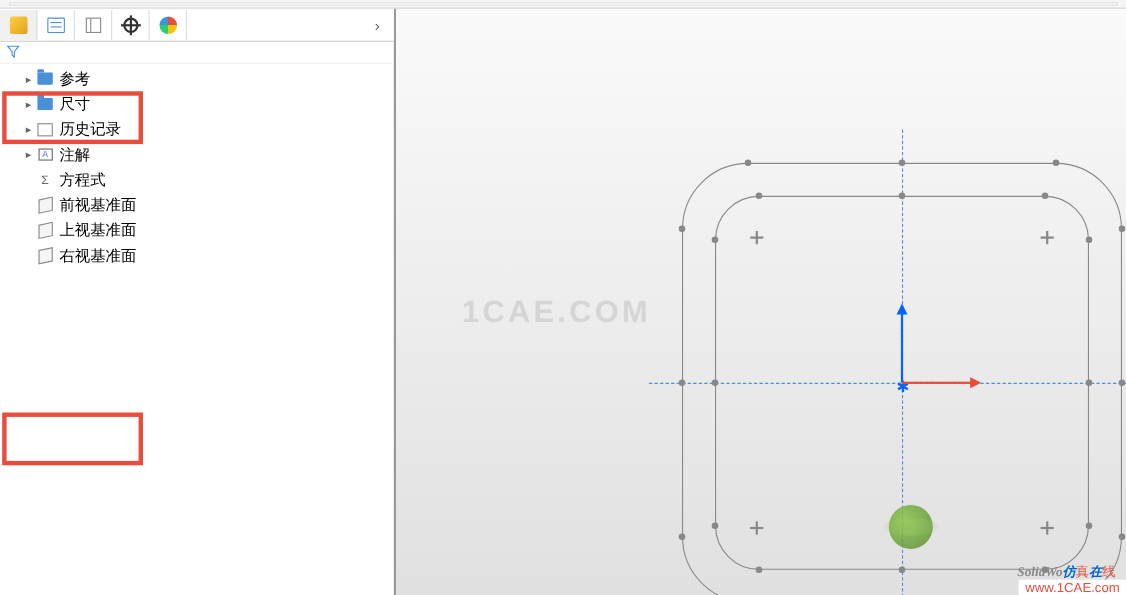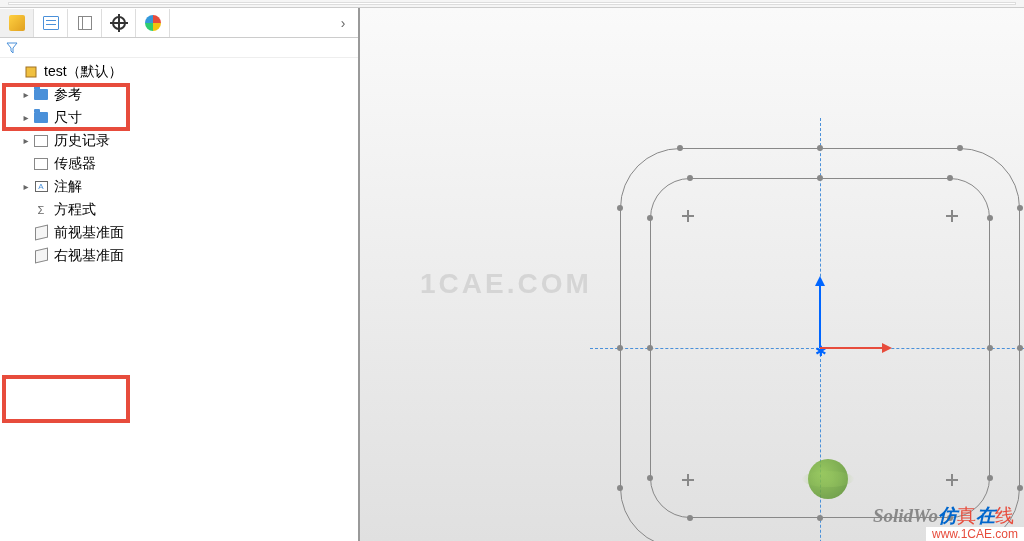--- a/index.html
+++ b/index.html
@@ -27,21 +27,21 @@
     .tree-icon { width: 18px; height: 16px; margin-right: 4px; display: flex; align-items: center; justify-content: center; }
     .tree-label { white-space: nowrap; }
     
     .highlight-box { position: absolute; border: 4px solid #e74c3c; pointer-events: none; z-index: 10; }
     .hb1 { left: 2px; top: 75px; width: 128px; height: 48px; }
     .hb2 { left: 2px; top: 367px; width: 128px; height: 48px; }
     
     .canvas { flex: 1; background: linear-gradient(to bottom, #fafafa, #e0e0e0); position: relative; }
     
     .watermark-center { position: absolute; top: 260px; left: 60px; font-size: 28px; font-weight: bold; color: #d5d5d5; letter-spacing: 3px; }
-    .watermark-br { position: absolute; bottom: 12px; right: 10px; font-size: 19px; }
+    .watermark-br { position: absolute; bottom: 12px; right: 10px; font-size: 12px; }
     .watermark-br .sw { color: #888; font-style: italic; font-family: Georgia, serif; font-weight: bold; }
     .watermark-br .hi { color: #e74c3c; }
     .watermark-br .blue { color: #0066cc; font-style: italic; font-family: Georgia, serif; font-weight: bold; }
     .watermark-green { position: absolute; bottom: 42px; right: 176px; width: 40px; height: 40px; border-radius: 50%; background: radial-gradient(circle at 35% 35%, #8bc34a, #558b2f); opacity: 0.85; }
     .watermark-green::after { content: ""; position: absolute; left: -6px; top: 12px; width: 52px; height: 16px; border-radius: 50%; background: radial-gradient(circle, rgba(139,195,74,0.6), transparent); }
     .site-url { position: absolute; bottom: 0; right: 0; background: #fff; color: #e74c3c; font-size: 12px; padding: 0 6px; font-weight: normal; }
     
     .drawing { position: absolute; left: 260px; top: 140px; width: 400px; height: 400px; }
     
     .axis-h { position: absolute; top: 200px; left: -30px; right: -30px; border-top: 1px dashed #4a90d9; }
@@ -118,29 +118,20 @@
       <div class="tab-expand">›</div>
     </div>
 
     <div class="filter-row">
       <svg class="ico-funnel" viewBox="0 0 12 12">
           <path d="M1 1 L11 1 L7 6 L7 11 L5 9 L5 6 Z" fill="none" stroke="#4a90d9" stroke-width="1"></path>
         </svg>
     </div>
 
     <div class="tree">
-      <div class="tree-item">
-        <span class="tree-arrow empty">▸</span>
-        <span class="tree-icon">
-            <svg width="14" height="14" viewBox="0 0 14 14">
-              <rect x="2" y="2" width="10" height="10" fill="#f0c040" stroke="#a07020"></rect>
-            </svg>
-          </span>
-        <span class="tree-label">test（默认）</span>
-      </div>
 
       <div style="padding-left: 10px;">
         <div class="tree-item">
           <span class="tree-arrow">▸</span>
           <span class="tree-icon">
               <div class="ico-folder"></div>
             </span>
           <span class="tree-label">参考</span>
         </div>
         <div class="tree-item">
@@ -151,46 +142,46 @@
           <span class="tree-label">尺寸</span>
         </div>
         <div class="tree-item">
           <span class="tree-arrow">▸</span>
           <span class="tree-icon">
               <div class="ico-box"></div>
             </span>
           <span class="tree-label">历史记录</span>
         </div>
         <div class="tree-item">
-          <span class="tree-arrow empty">▸</span>
-          <span class="tree-icon">
-              <div class="ico-box"></div>
-            </span>
-          <span class="tree-label">传感器</span>
-        </div>
-        <div class="tree-item">
           <span class="tree-arrow">▸</span>
           <span class="tree-icon">
               <div class="ico-annot">A</div>
             </span>
           <span class="tree-label">注解</span>
         </div>
         <div class="tree-item">
           <span class="tree-arrow empty">▸</span>
           <span class="tree-icon">
               <span style="font-size:11px;color:#666;">Σ</span>
             </span>
           <span class="tree-label">方程式</span>
         </div>
         <div class="tree-item">
           <span class="tree-arrow empty">▸</span>
           <span class="tree-icon">
               <div class="ico-plane"></div>
             </span>
           <span class="tree-label">前视基准面</span>
+        </div>
+        <div class="tree-item">
+          <span class="tree-arrow empty">▸</span>
+          <span class="tree-icon">
+              <div class="ico-plane"></div>
+            </span>
+          <span class="tree-label">上视基准面</span>
         </div>
         <div class="tree-item">
           <span class="tree-arrow empty">▸</span>
           <span class="tree-icon">
               <div class="ico-plane"></div>
             </span>
           <span class="tree-label">右视基准面</span>
         </div>
       </div>
     </div>

